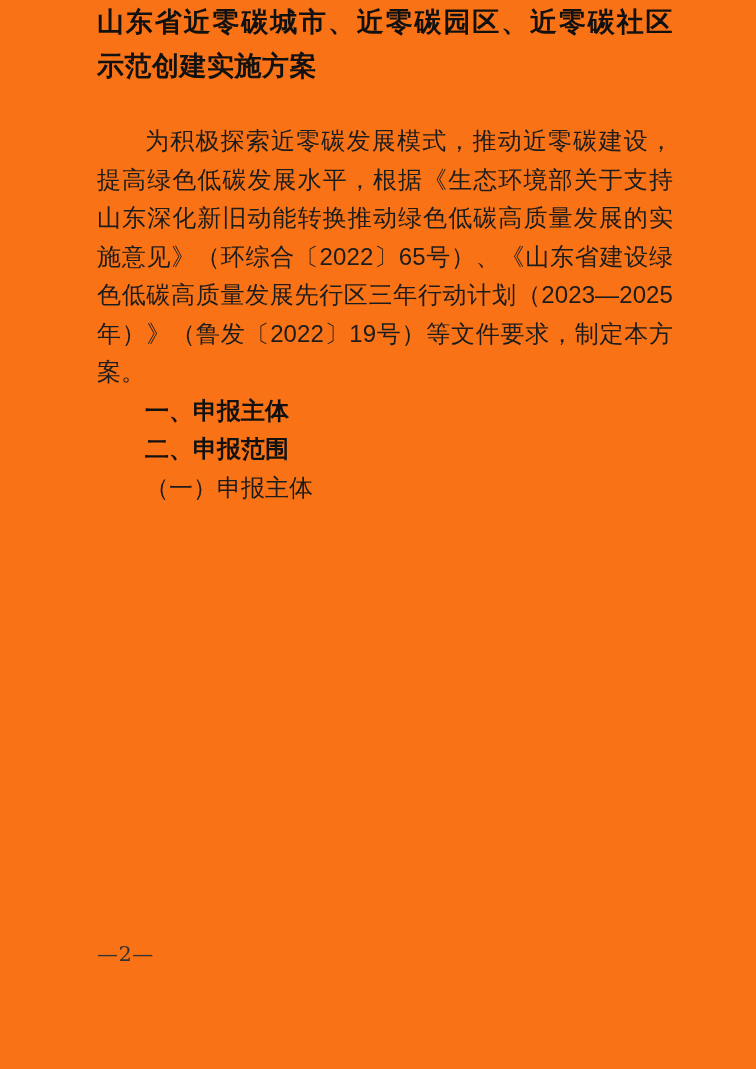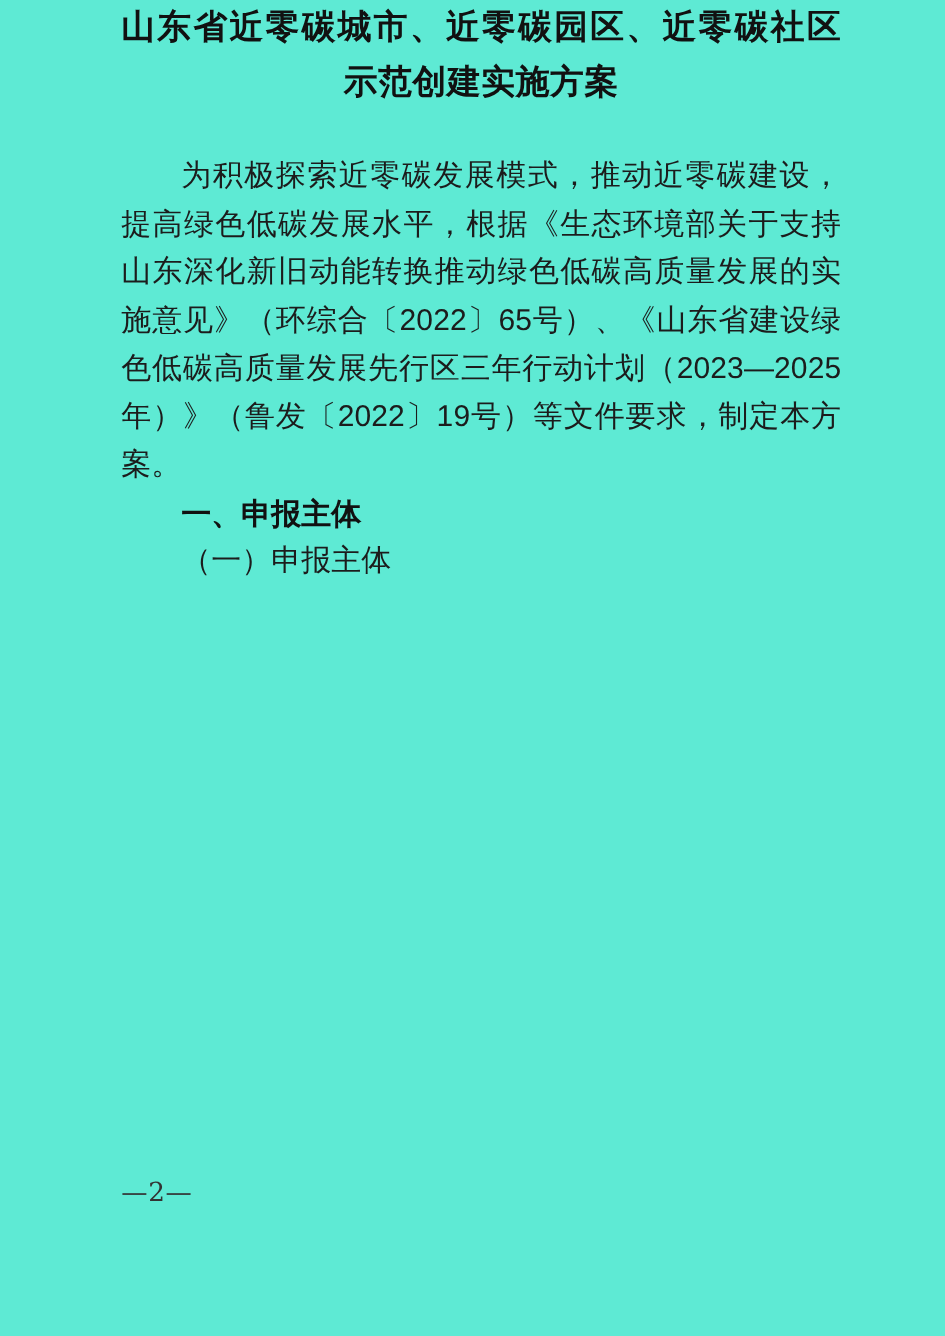--- a/index.html
+++ b/index.html
@@ -11,21 +11,21 @@
     width: 756px;
     height: 1069px;
     overflow: hidden;
     font-family: "DejaVu Serif", "Liberation Serif", serif;
   }
 
   #page {
     position: relative;
     width: 756px;
     height: 1069px;
-    background: #5eead4;
+    background: #f97316;
   }
 
   
   #content {
     position: absolute;
     left: 97px;
     top: 0;
     width: 576px;
   }
 
@@ -42,21 +42,21 @@
     letter-spacing: 0.5px;
   }
   .doc-title .title-line-1 {
     display: block;
     text-align: justify;
     text-align-last: justify;
     white-space: nowrap;
   }
   .doc-title .title-line-2 {
     display: block;
-    text-align: center;
+    text-align: left;
   }
 
   
   .para {
     margin: 0;
     font-size: 24px;
     line-height: 38.5px;
     color: #1c1c1c;
     text-align: justify;
     text-align-last: left;
@@ -120,20 +120,21 @@
       <span class="title-line-2">示范创建实施方案</span>
     </h1>
 
     <div class="gap-title-body"></div>
 
     <p class="para">为积极探索近零碳发展模式，推动近零碳建设，提高绿色低碳发展水平，根据《生态环境部关于支持山东深化新旧动能转换推动绿色低碳高质量发展的实施意见》（环综合〔2022〕65号）、《山东省建设绿色低碳高质量发展先行区三年行动计划（2023—2025年）》（鲁发〔2022〕19号）等文件要求，制定本方案。</p>
 
     <p class="heading">一、申报主体</p>
 
 
+    <p class="heading">二、申报范围</p>
 
     <p class="subheading">（一）申报主体</p>
 
   </div>
 
   <div class="page-number">—2—</div>
 
 </div>
 
 </body></html>

